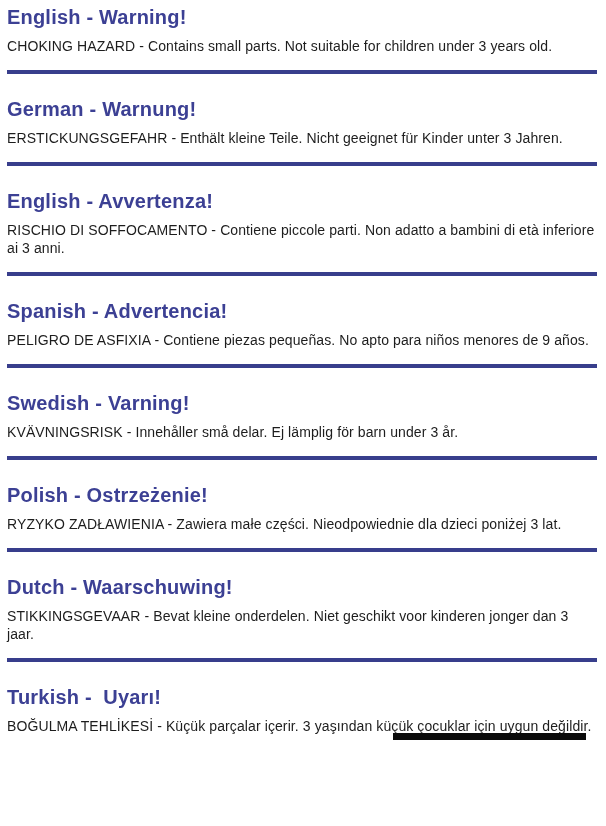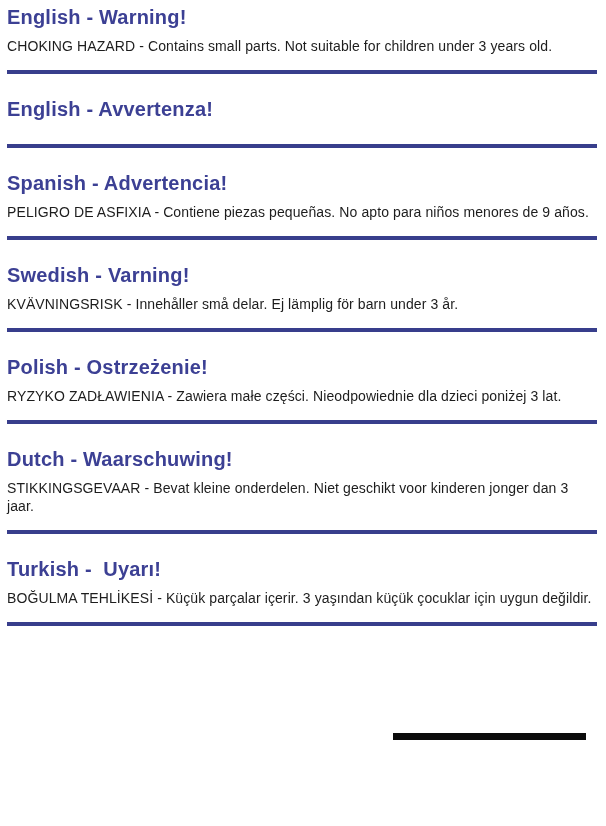--- a/index.html
+++ b/index.html
@@ -57,23 +57,28 @@
 <body>
 
 <div class="page">
 
   <section class="warn-section">
     <h2 class="warn-heading">English - Warning!</h2>
     <p class="warn-body">CHOKING HAZARD - Contains small parts. Not suitable for children under 3 years old.</p>
   </section>
 
 
+  <section class="warn-section">
+    <h2 class="warn-heading">German - Warnung!</h2>
+    <p class="warn-body">ERSTICKUNGSGEFAHR - Enthält kleine Teile. Nicht geeignet für Kinder unter 3 Jahren.</p>
+  </section>
 
   <section class="warn-section">
     <h2 class="warn-heading">English - Avvertenza!</h2>
+    <p class="warn-body">RISCHIO DI SOFFOCAMENTO - Contiene piccole parti. Non adatto a bambini di età inferiore ai 3 anni.</p>
   </section>
 
   <section class="warn-section">
     <h2 class="warn-heading">Spanish - Advertencia!</h2>
     <p class="warn-body">PELIGRO DE ASFIXIA - Contiene piezas pequeñas. No apto para niños menores de 9 años.</p>
   </section>
 
   <section class="warn-section">
     <h2 class="warn-heading">Swedish - Varning!</h2>
     <p class="warn-body">KVÄVNINGSRISK - Innehåller små delar. Ej lämplig för barn under 3 år.</p>

